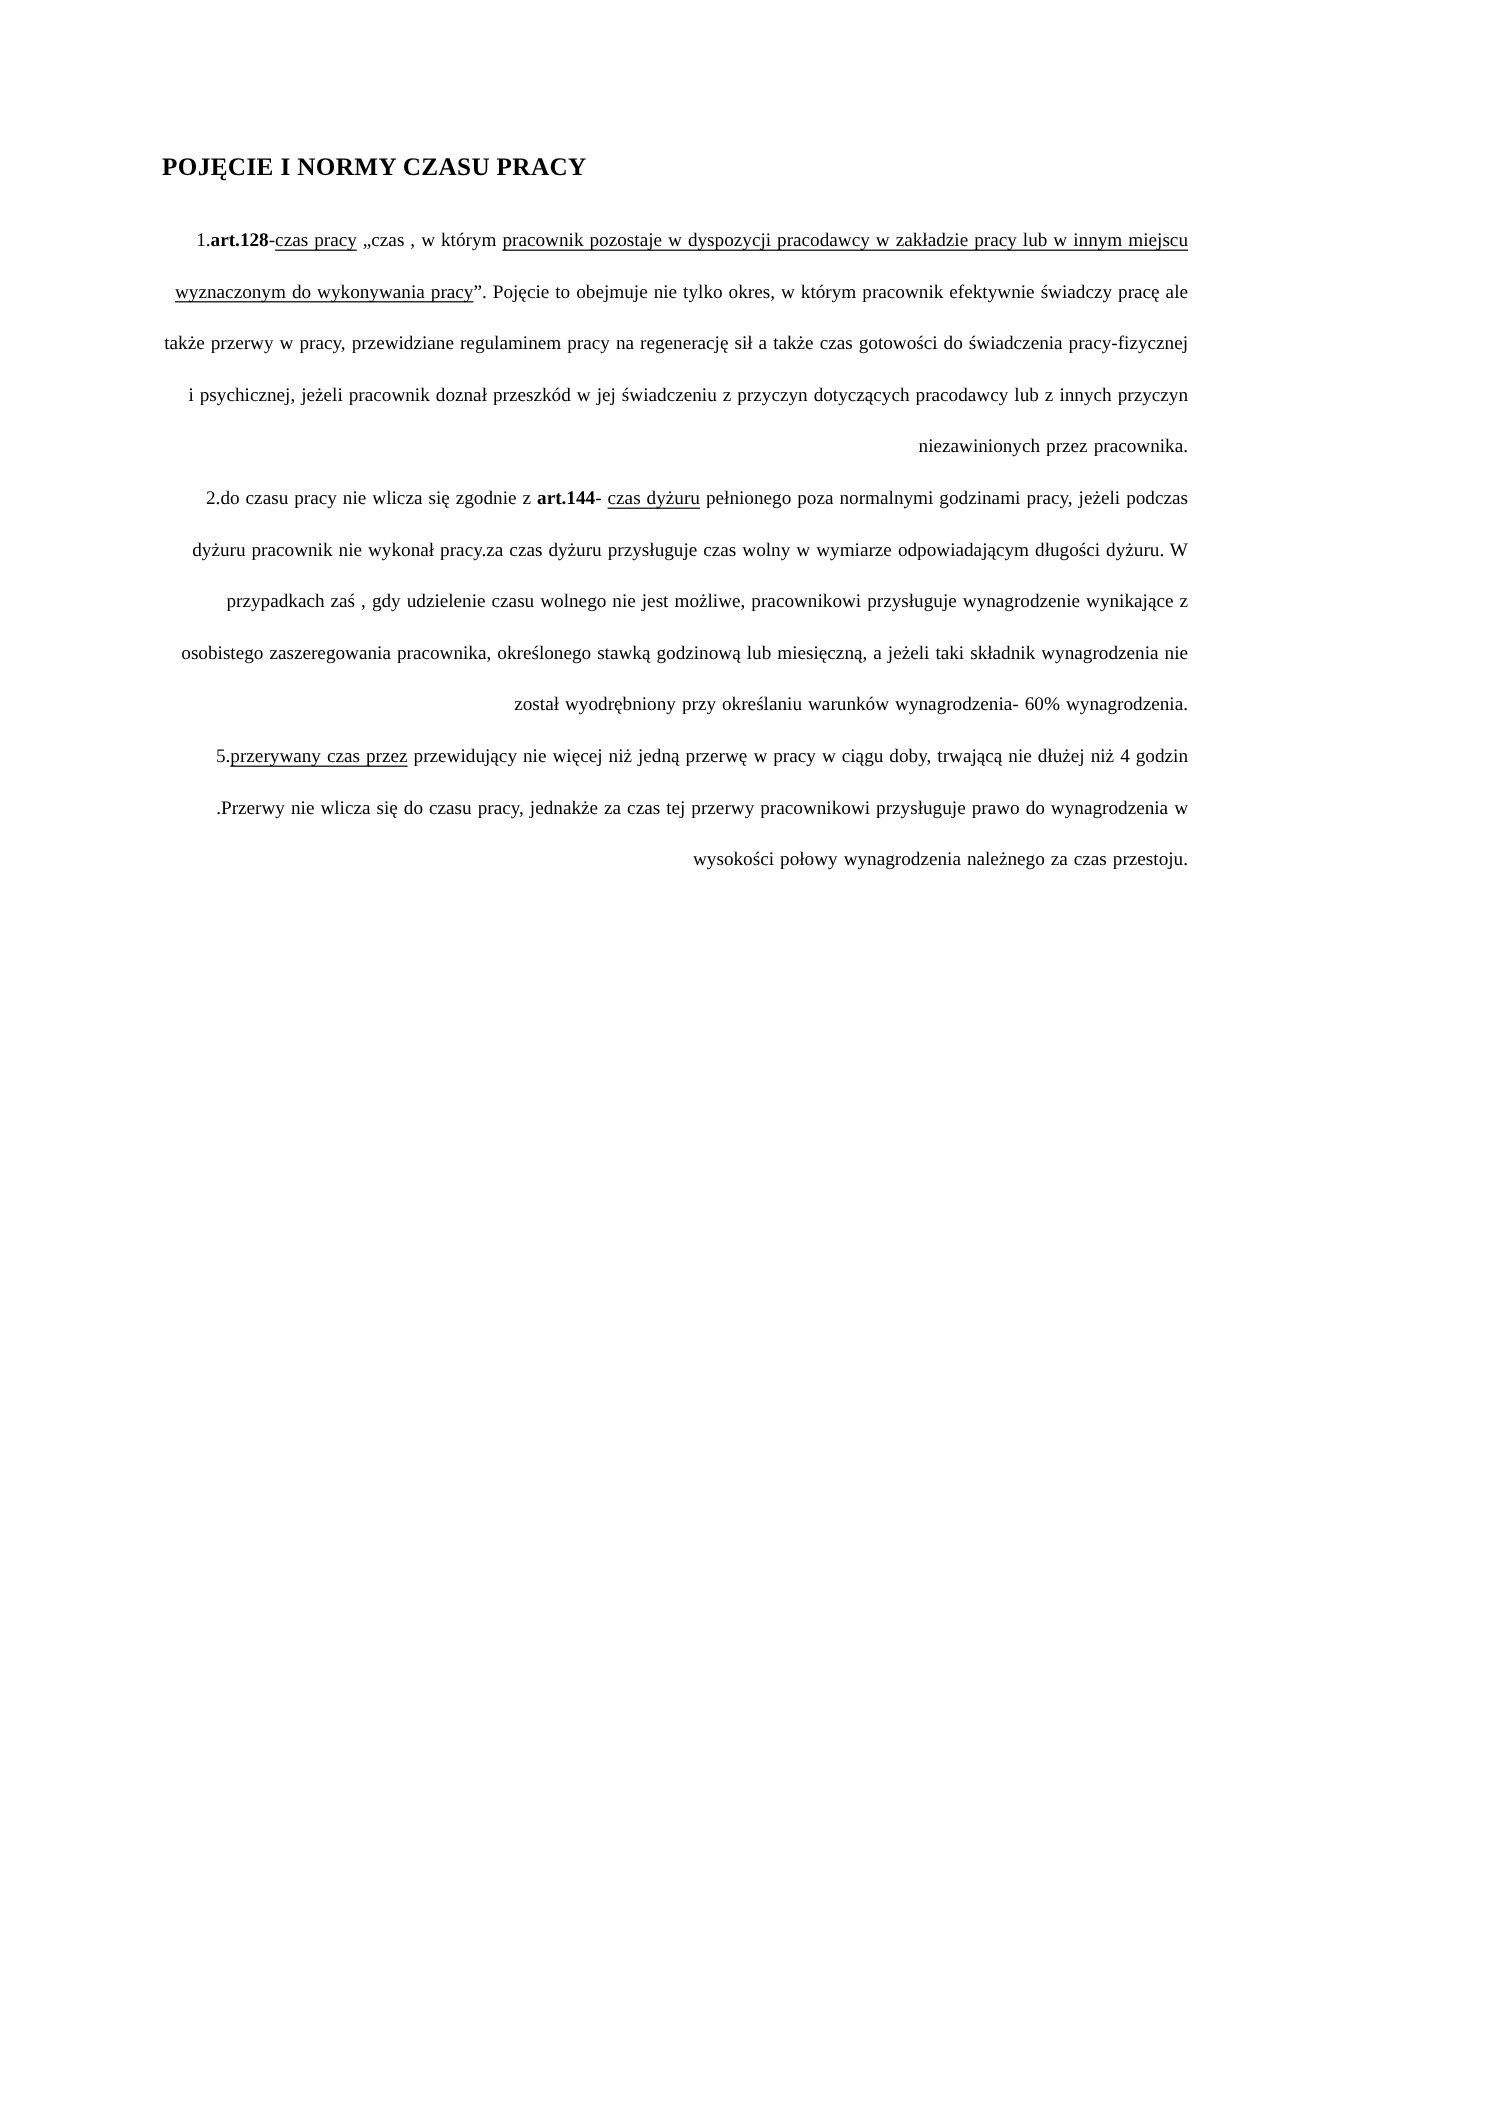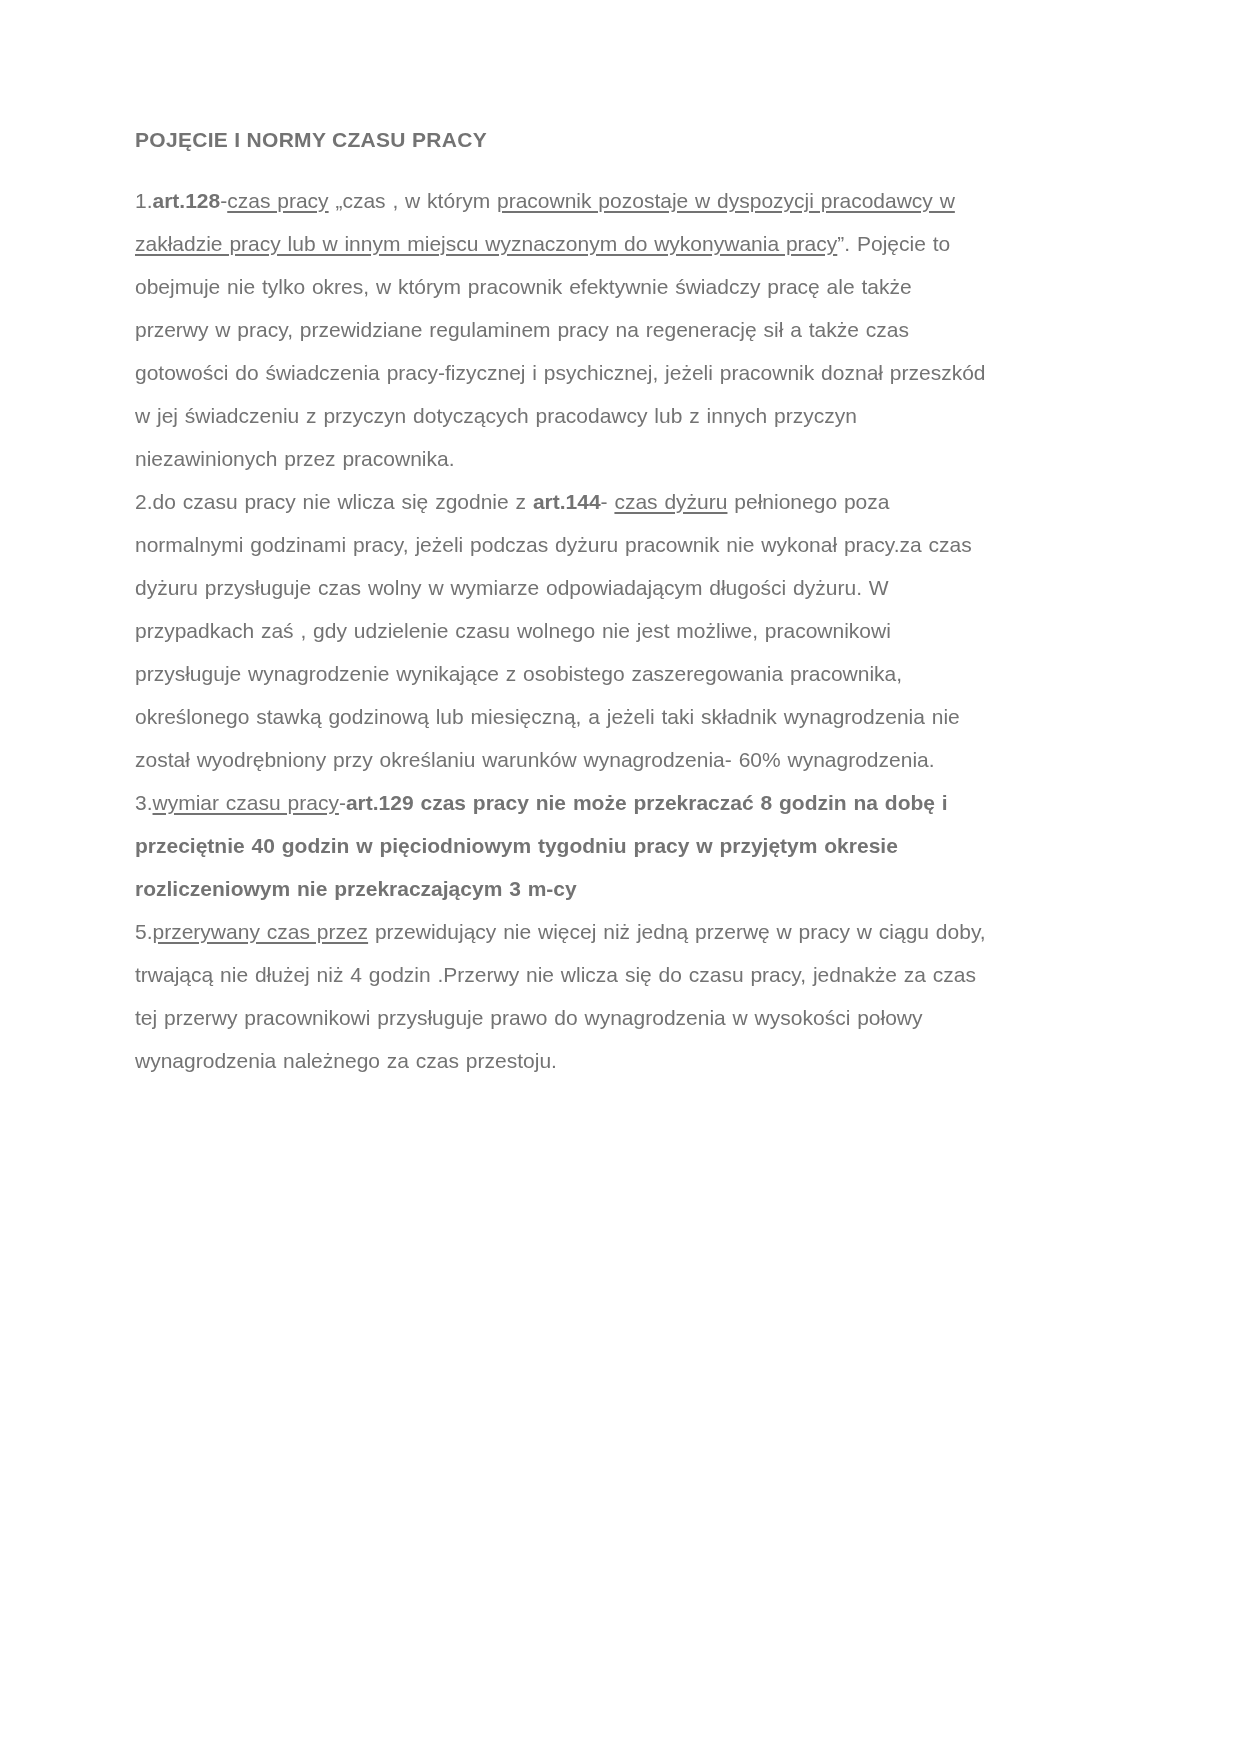--- a/index.html
+++ b/index.html
@@ -6,46 +6,45 @@
     margin: 0;
     padding: 0;
     background: #ffffff;
   }
   .page {
     position: relative;
     width: 1240px;
     height: 1754px;
     box-sizing: border-box;
     background: #ffffff;
-    color: #737373;
+    color: #000000;
     padding: 118px 250px 36px 135px;
-    font-family: Liberation Sans, sans-serif;
+    font-family: Liberation Serif, serif;
     overflow: hidden;
   }
   .title {
     font-size: 21px;
     font-weight: bold;
     margin: 0 0 18px 0;
     line-height: 43px;
     letter-spacing: 0.3px;
   }
   .para {
     margin: 0;
-    font-size: 21px;
+    font-size: 16px;
     line-height: 43px;
-    text-align: left;
+    text-align: right;
     word-spacing: 1px;
   }
   .b { font-weight: bold; }
   .u { text-decoration: underline; text-underline-offset: 3px; }
 </style>
 </head>
 <body>
 
 <div class="page">
   <h1 class="title">POJĘCIE I NORMY CZASU PRACY</h1>
   <div>
       <p class="para"><span>1.</span><span class="b">art.128</span><span>-</span><span class="u">czas pracy</span><span> „czas , w którym </span><span class="u">pracownik pozostaje w dyspozycji pracodawcy w zakładzie pracy lub w innym miejscu wyznaczonym do wykonywania pracy</span><span>”. Pojęcie to obejmuje nie tylko okres, w którym pracownik efektywnie świadczy pracę ale także przerwy w pracy, przewidziane regulaminem pracy na regenerację sił a także czas gotowości do świadczenia pracy-fizycznej i psychicznej, jeżeli pracownik doznał przeszkód w jej świadczeniu z przyczyn dotyczących pracodawcy lub z innych przyczyn niezawinionych przez pracownika.</span></p>
       <p class="para"><span>2.do czasu pracy nie wlicza się zgodnie z </span><span class="b">art.144</span><span>- </span><span class="u">czas dyżuru</span><span> pełnionego poza normalnymi godzinami pracy, jeżeli podczas dyżuru pracownik nie wykonał pracy.za czas dyżuru przysługuje czas wolny w wymiarze odpowiadającym długości dyżuru. W przypadkach zaś , gdy udzielenie czasu wolnego nie jest możliwe, pracownikowi przysługuje wynagrodzenie wynikające z osobistego zaszeregowania pracownika, określonego stawką godzinową lub miesięczną, a jeżeli taki składnik wynagrodzenia nie został wyodrębniony przy określaniu warunków wynagrodzenia- 60% wynagrodzenia.</span></p>
-      <p class="para"><span>3.</span><span class="u">wymiar czasu pracy</span><span>-</span><span class="b">art.129 czas pracy nie może przekraczać 8 godzin na dobę i przeciętnie 40 godzin w pięciodniowym tygodniu pracy w przyjętym okresie rozliczeniowym nie przekraczającym 3 m-cy</span></p>
       <p class="para"><span>5.</span><span class="u">przerywany czas przez</span><span> przewidujący nie więcej niż jedną przerwę w pracy w ciągu doby, trwającą nie dłużej niż 4 godzin .Przerwy nie wlicza się do czasu pracy, jednakże za czas tej przerwy pracownikowi przysługuje prawo do wynagrodzenia w wysokości połowy wynagrodzenia należnego za czas przestoju.</span></p>
     </div>
 </div>
 
 </body></html>

